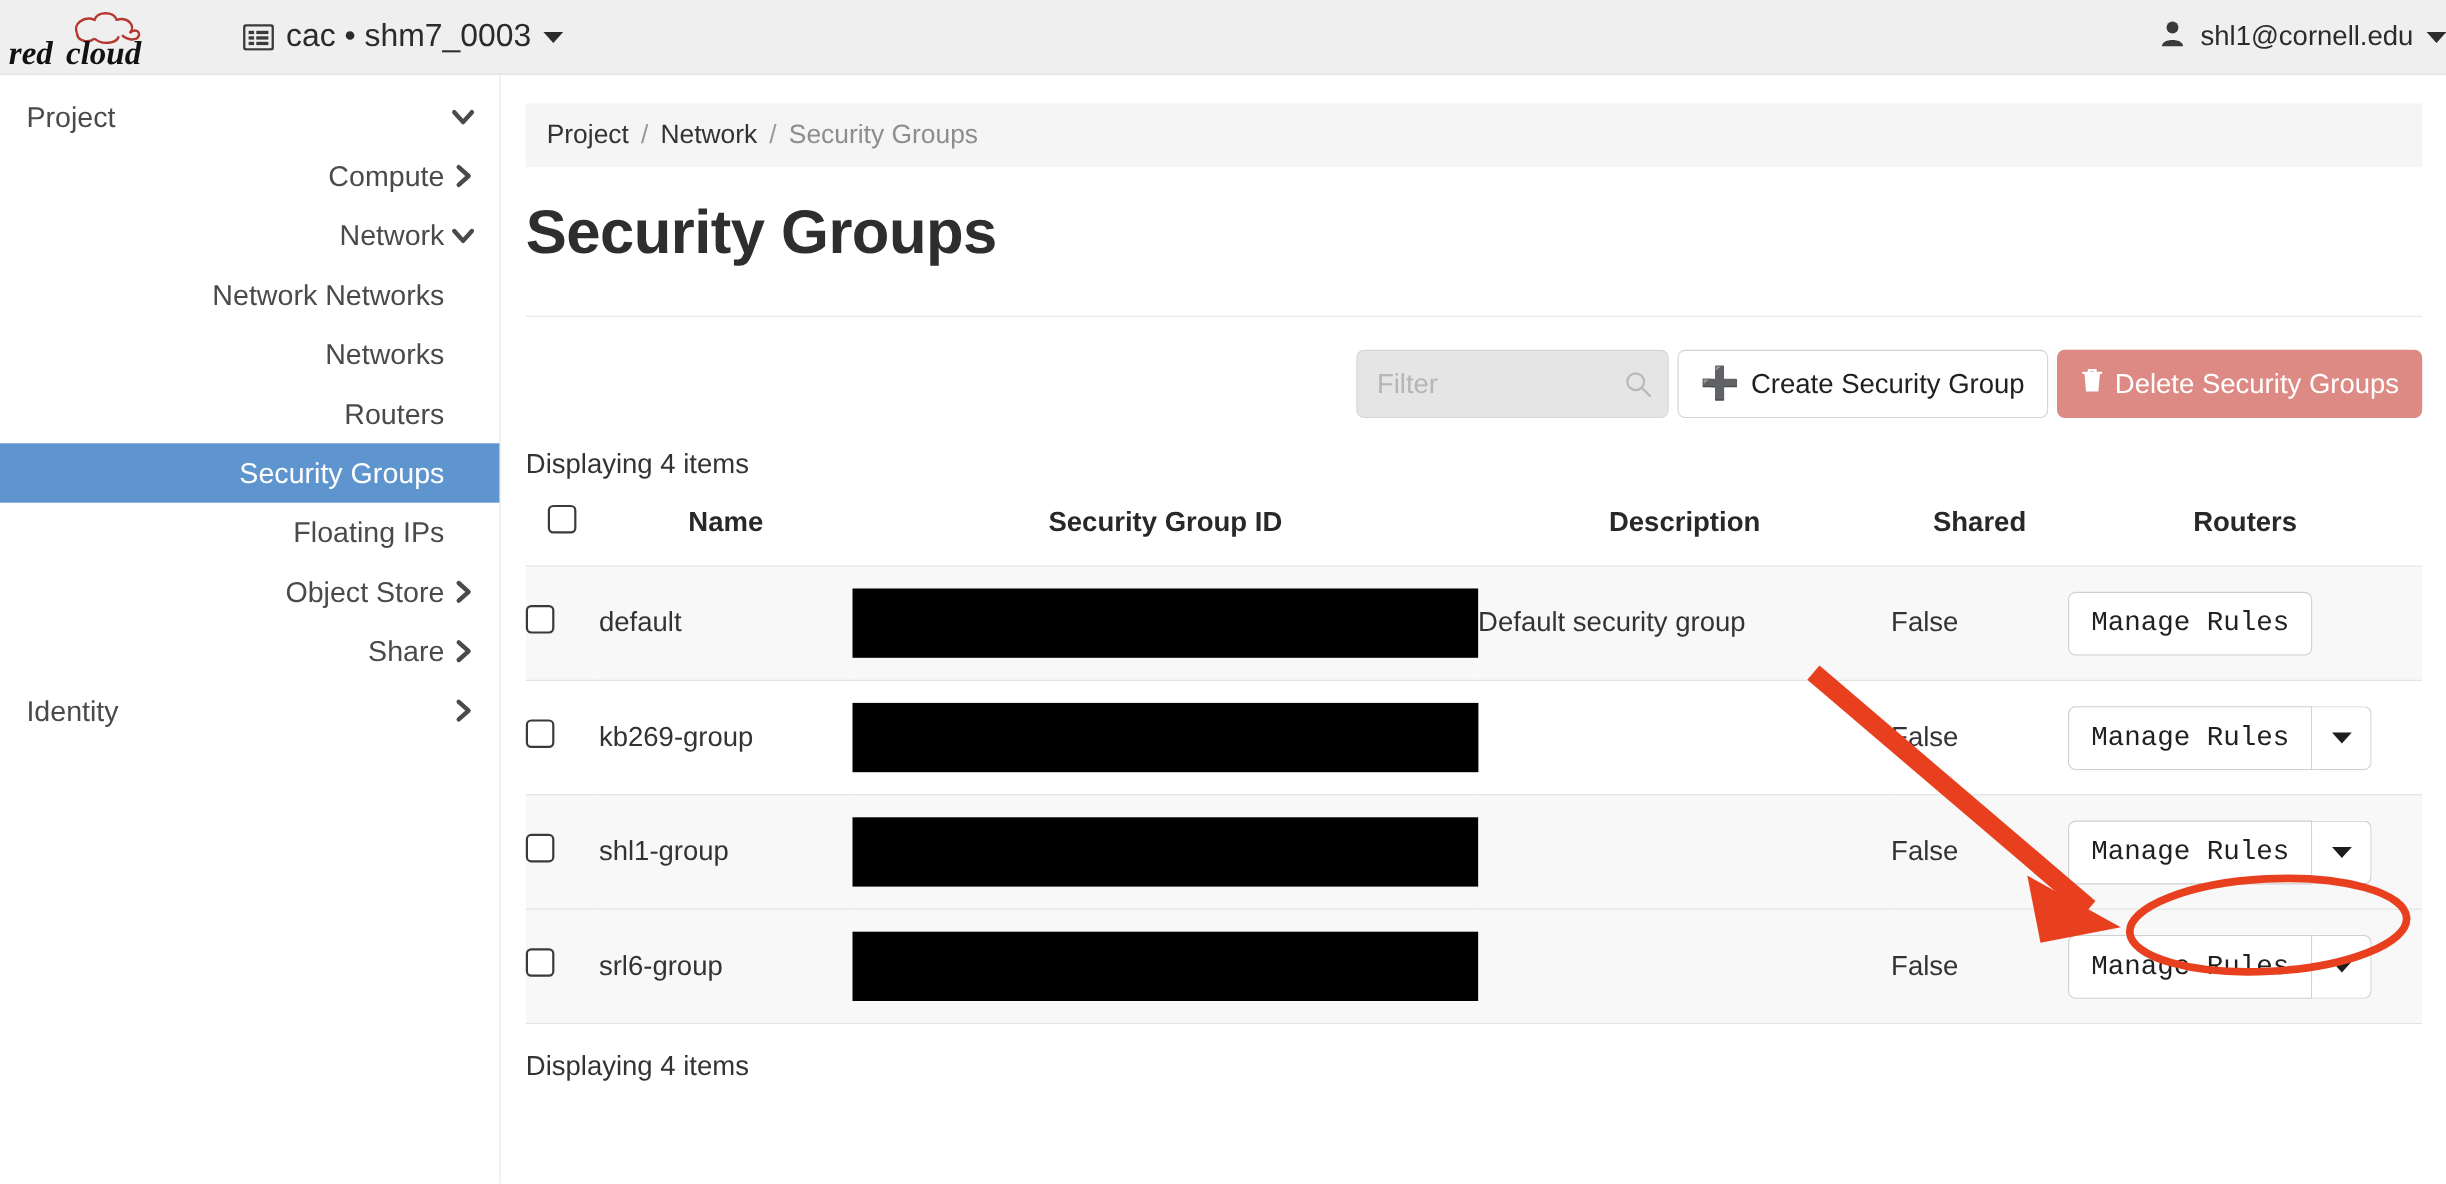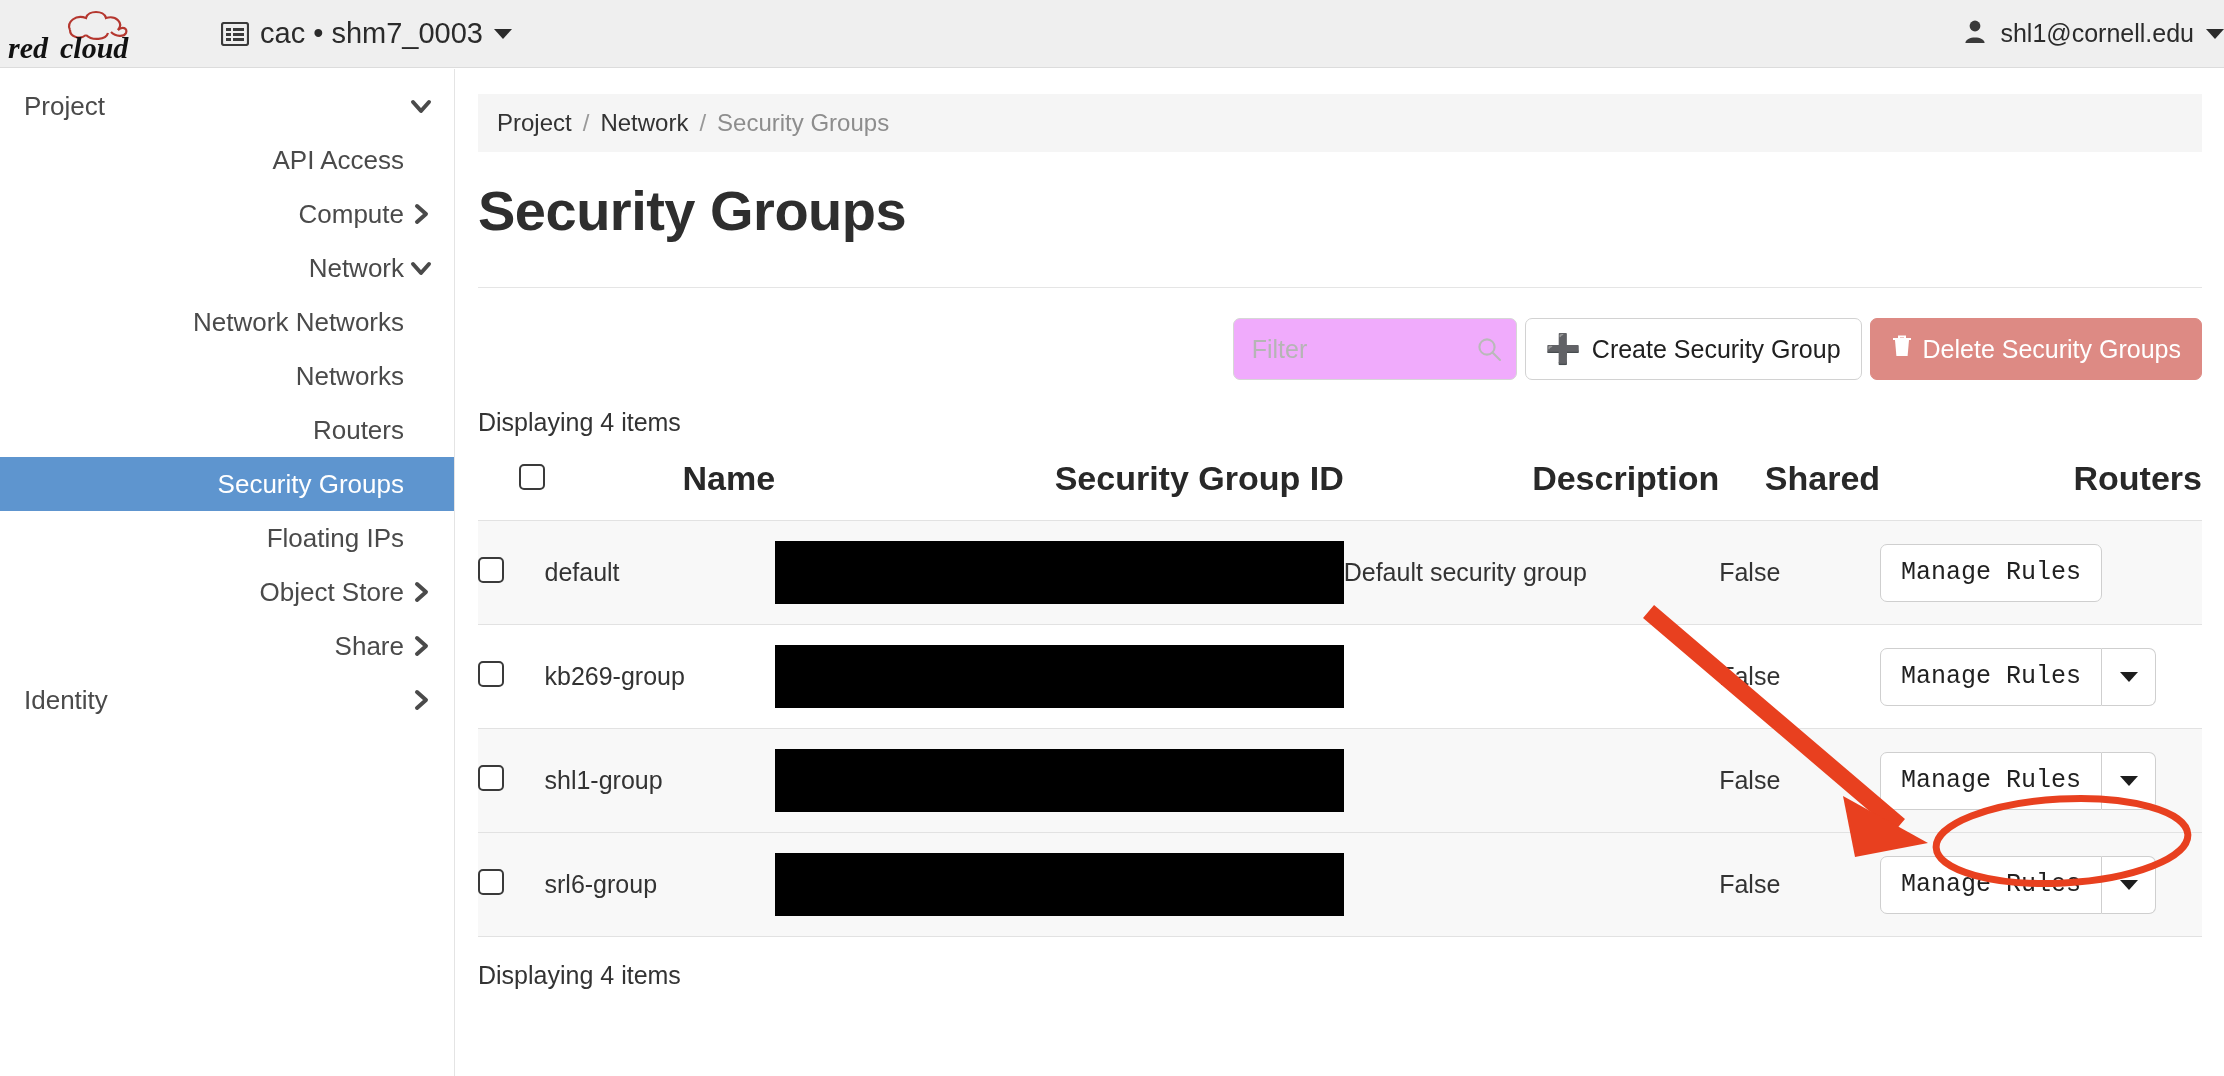--- a/index.html
+++ b/index.html
@@ -92,21 +92,21 @@
     border-top: 1px solid #e5e5e5;
   }
 
   
   .toolbar {
     display: flex; justify-content: flex-end; align-items: center;
     gap: 8px; margin: 30px 22px 0 22px;
   }
   .filter-box {
     position: relative; width: 284px; height: 62px;
-    border: 1px solid #d6d6d6; border-radius: 7px; background: #f0abfc;
+    border: 1px solid #d6d6d6; border-radius: 7px; background: #e5e5e5;
     display: flex; align-items: center;
   }
   .filter-box input {
     border: 0; outline: 0; background: transparent;
     font-size: 25px; color: #555; width: 100%;
     padding: 0 46px 0 18px;
     font-family: "Liberation Sans", sans-serif;
   }
   .filter-box input::placeholder { color: #b5b5b5; }
   .filter-search-icon {
@@ -122,21 +122,21 @@
   }
   .btn-danger {
     background: #dd8a84; border-color: #dd8a84; color: #ffffff;
   }
   .plus-glyph { font-size: 29px; font-weight: bold; line-height: 1; }
 
   
   .count-top { margin: 28px 22px 0 22px; font-size: 25px; color: #333333; }
   .tbl { width: calc(100% - 44px); margin: 22px 22px 0 22px; border-collapse: collapse; table-layout: fixed; }
   .tbl th {
-    text-align: right; font-size: 34px; font-weight: bold; color: #282828;
+    text-align: center; font-size: 25px; font-weight: bold; color: #282828;
     padding: 0 0 22px 0; border-bottom: 1px solid #e2e2e2;
     vertical-align: middle;
   }
   .tbl td {
     font-size: 25px; color: #333333; vertical-align: middle;
     border-bottom: 1px solid #e2e2e2;
   }
   .row-alt td { background: #f8f8f8; }
   .col-chk { width: 62px; }
   .col-name { width: 215px; }
@@ -227,23 +227,20 @@
   </div>
 
   <nav class="sidebar" id="sidebar">
       <div class="nav-item level-0">
         <span class="nav-label">Project</span>
         <span class="nav-chevron">
           <svg width="22" height="22" viewBox="0 0 22 22">
             <path d="M3 7 L11 16 L19 7" fill="none" stroke="#4a4a4a" stroke-width="4" stroke-linecap="round" stroke-linejoin="round"></path>
           </svg>
         </span>
-      </div>
-      <div class="nav-item level-2">
-        <span class="nav-label">API Access</span>
       </div>
       <div class="nav-item level-1">
         <span class="nav-label">Compute</span>
         <span class="nav-chevron">
           <svg width="22" height="22" viewBox="0 0 22 22">
             <path d="M7 3 L16 11 L7 19" fill="none" stroke="#4a4a4a" stroke-width="4" stroke-linecap="round" stroke-linejoin="round"></path>
           </svg>
         </span>
       </div>
       <div class="nav-item level-1">

